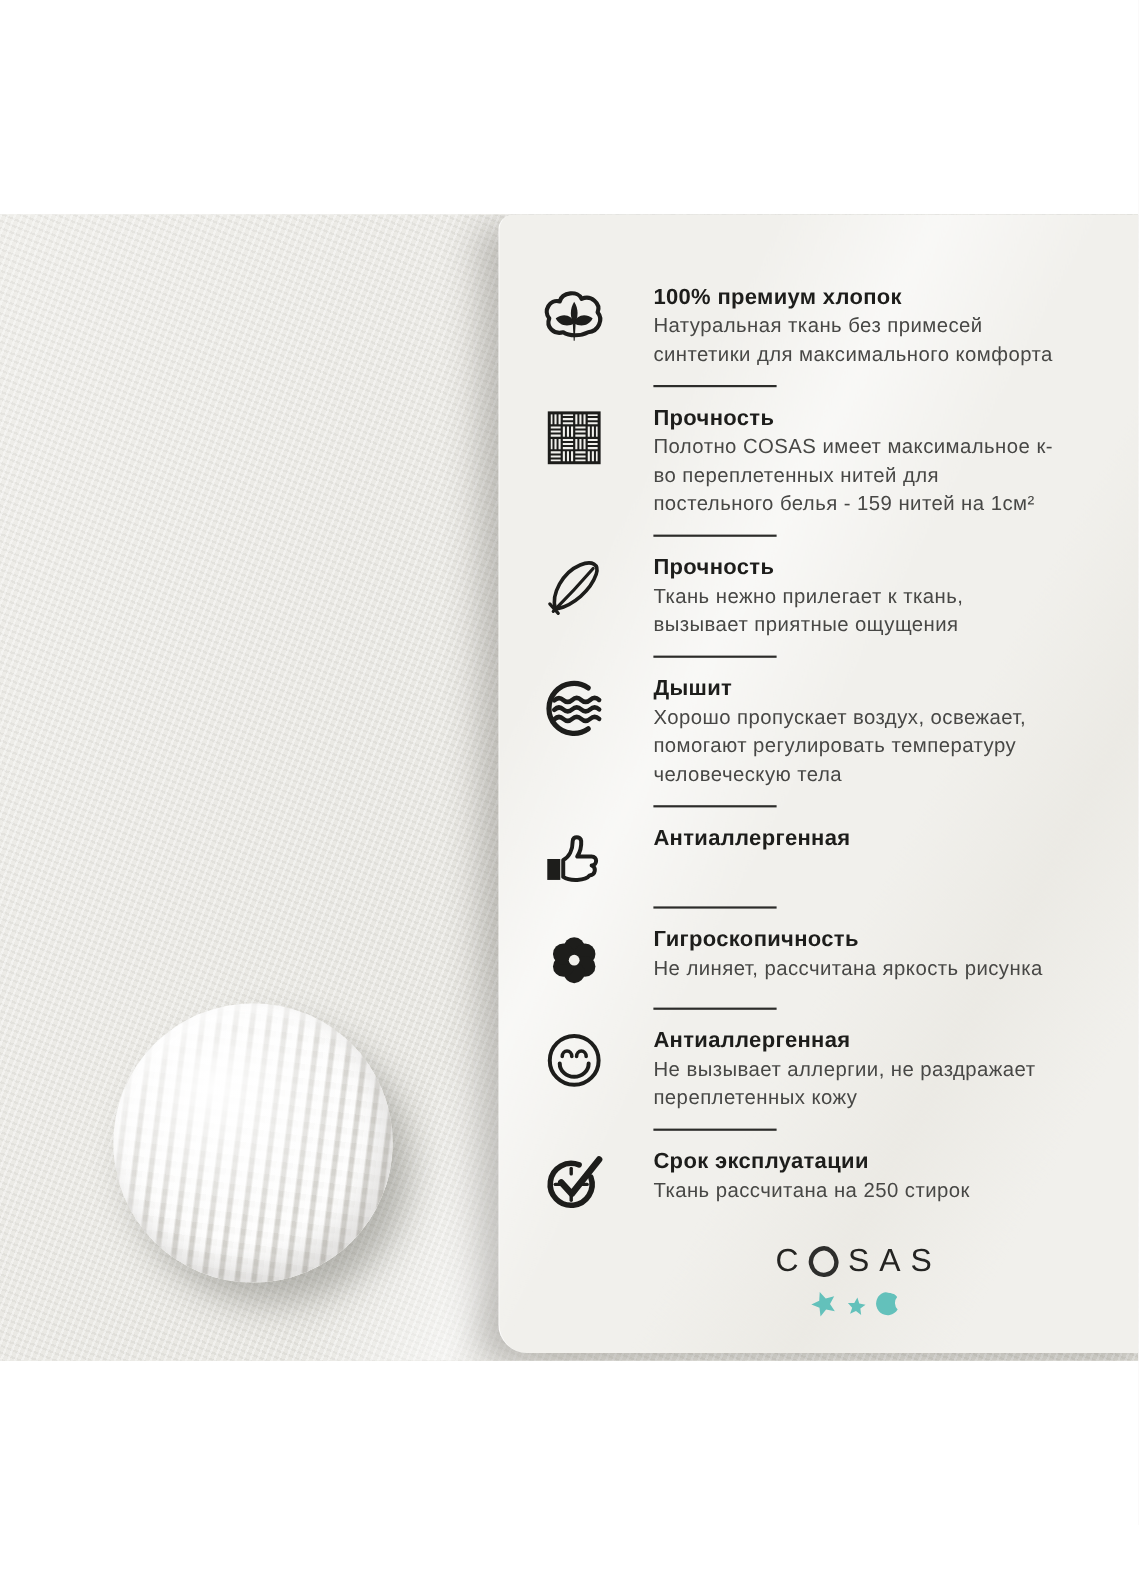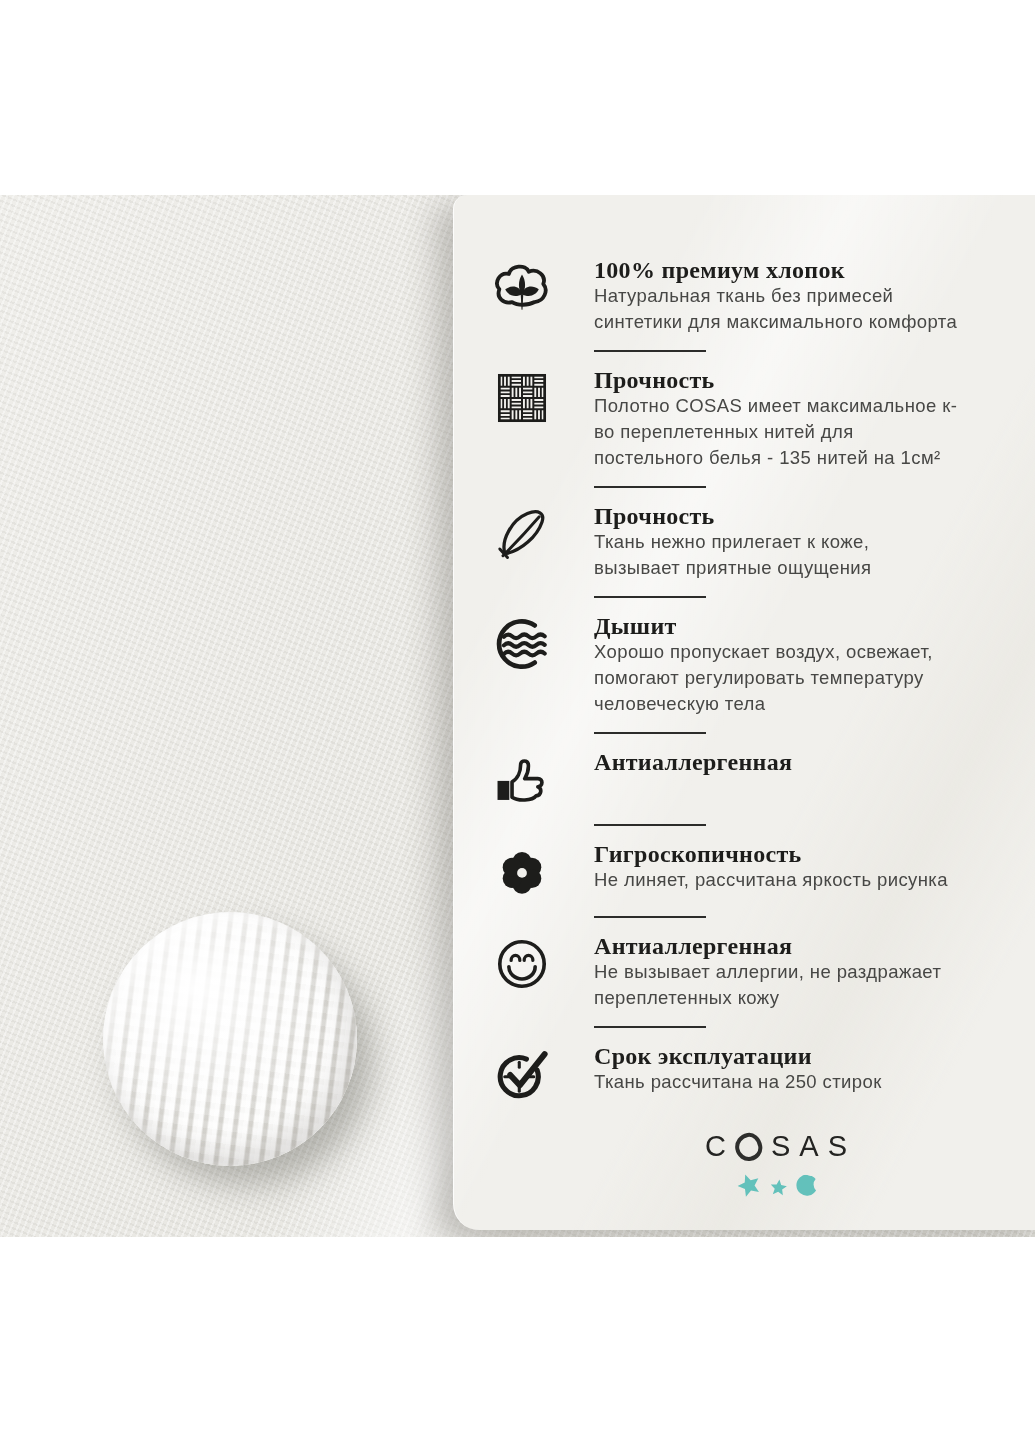--- a/index.html
+++ b/index.html
@@ -52,21 +52,21 @@
     border-radius:14px 0 0 26px;
     border-left:1px solid rgba(255,255,255,.85);
     box-shadow:-18px 10px 30px rgba(88,86,78,.30);
     padding:62px 40px 0 38px;
   }
 
   .feature{display:flex;align-items:flex-start;}
   .feature-iconbox{width:60px;flex:0 0 60px;display:flex;justify-content:center;margin-top:2px;}
   .icon-svg{width:58px;height:58px;color:var(--ink);}
   .feature-text{margin-left:42px;max-width:366px;}
-  .feature-title{font-size:24px;font-weight:bold;color:var(--ink);line-height:26px;letter-spacing:.3px;font-family:Liberation Serif, serif;}
+  .feature-title{font-size:20px;font-weight:bold;color:var(--ink);line-height:26px;letter-spacing:.3px;}
   .feature-desc{font-size:18.5px;color:var(--body);line-height:26px;letter-spacing:.4px;}
   .divider{width:112px;border-top:2px solid #2c2c2a;margin:15px 0 15px 102px;}
 
   
   .logo{margin:26px 0 0 196px;width:176px;text-align:center;}
   .brand-wordmark{display:flex;align-items:center;justify-content:center;font-size:29px;color:#242422;}
   .brand-wordmark span{margin:0 4.5px;line-height:34px;}
   .brush-o{
     font-size:0;display:inline-block;width:27px;height:28px;
     border:4px solid #2e2e2c;
@@ -184,34 +184,34 @@
   <div class="divider"></div>
 
   <div class="feature">
     <div class="feature-iconbox">
       <svg class="icon-svg" viewBox="0 0 64 64">
                 <use href="#sym-weave"></use>
               </svg>
     </div>
     <div class="feature-text">
       <div class="feature-title">Прочность</div>
-      <div class="feature-desc">Полотно COSAS имеет максимальное к-во переплетенных нитей для постельного белья - 135 нитей на 1см²</div>
+      <div class="feature-desc">Полотно COSAS имеет максимальное к-во переплетенных нитей для постельного белья - 159 нитей на 1см²</div>
     </div>
   </div>
   <div class="divider"></div>
 
   <div class="feature">
     <div class="feature-iconbox">
       <svg class="icon-svg" viewBox="0 0 64 64">
                 <use href="#sym-feather"></use>
               </svg>
     </div>
     <div class="feature-text">
       <div class="feature-title">Прочность</div>
-      <div class="feature-desc">Ткань нежно прилегает к коже, вызывает приятные ощущения</div>
+      <div class="feature-desc">Ткань нежно прилегает к ткань, вызывает приятные ощущения</div>
     </div>
   </div>
   <div class="divider"></div>
 
   <div class="feature">
     <div class="feature-iconbox">
       <svg class="icon-svg" viewBox="0 0 64 64">
                 <use href="#sym-breathe"></use>
               </svg>
     </div>

